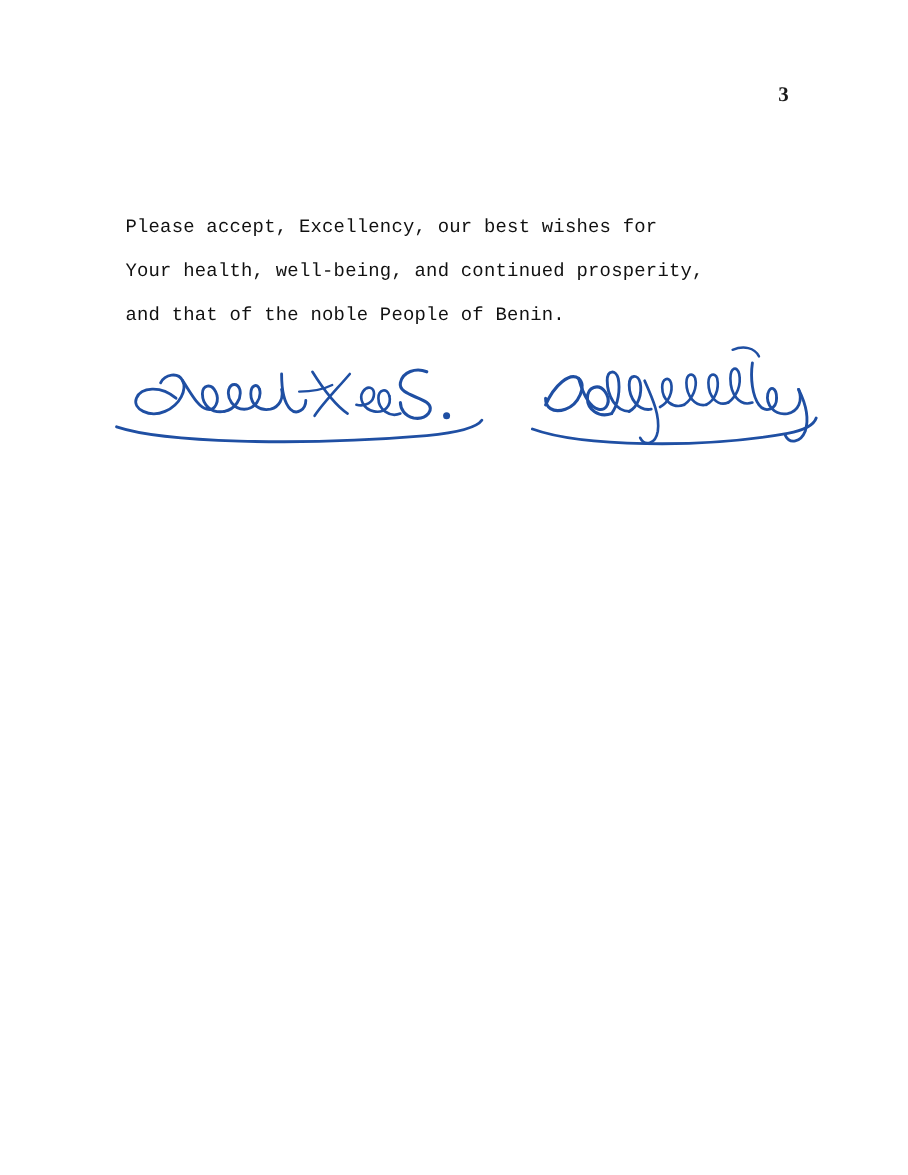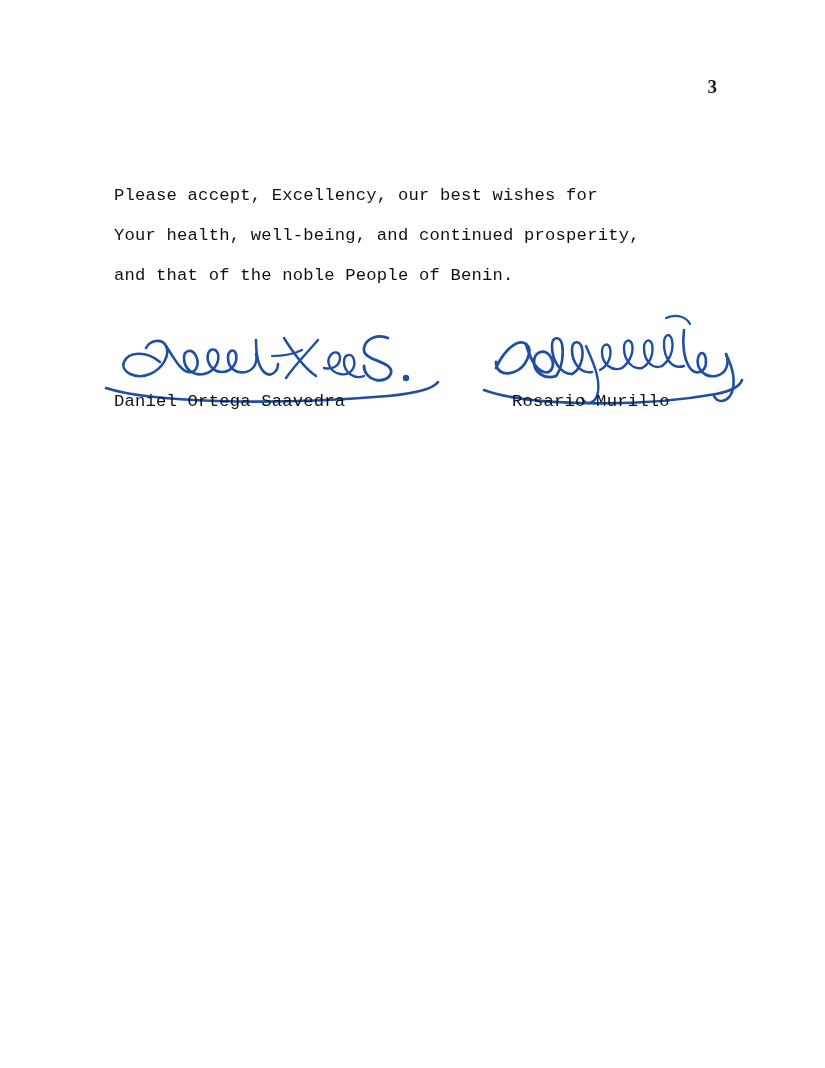--- a/index.html
+++ b/index.html
@@ -28,21 +28,21 @@
     top: 76px;
     font-family: "Liberation Serif", serif;
     font-weight: bold;
     font-size: 19px;
     color: #1a1a1a;
     letter-spacing: 0px;
   }
   .body-text {
     position: absolute;
     left: 114px;
-    top: 176px;
+    top: 188px;
     width: 610px;
     font-family: "Liberation Mono", monospace;
     font-size: 17.2px;
     line-height: 40px;
     color: #111111;
     letter-spacing: 0.2px;
     white-space: pre-wrap;
   }
   .signature-block {
     position: absolute;
@@ -128,18 +128,14 @@
           <path d="M228 52 C228 42, 222 40, 220 48 C218 58, 226 68, 238 66 C248 64, 252 54, 248 44" stroke-width="2.6"></path>
           <path d="M248 44 C254 56, 258 70, 254 82 C250 92, 240 94, 236 86" stroke-width="2.6"></path>
           <path d="M188 8 C198 4, 208 6, 212 14" stroke-width="2.2"></path>
           <path d="M6 80 C50 96, 160 98, 238 84 C254 81, 262 76, 264 70" stroke-width="2.6"></path>
         </g>
       </svg>
     </div>
 
   </div>
 
-  <div class="names">
-    <div class="name name-left">Daniel Ortega Saavedra</div>
-    <div class="name name-right">Rosario Murillo</div>
-  </div>
 
 </div>
 
 </body></html>

